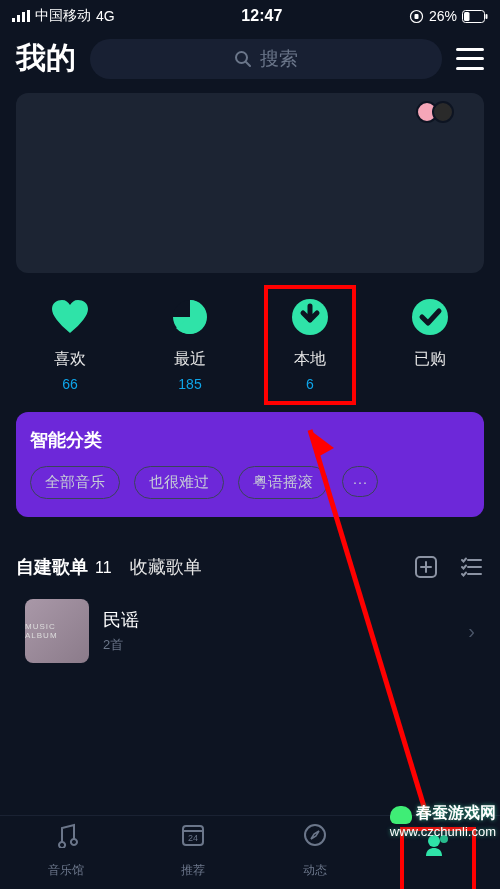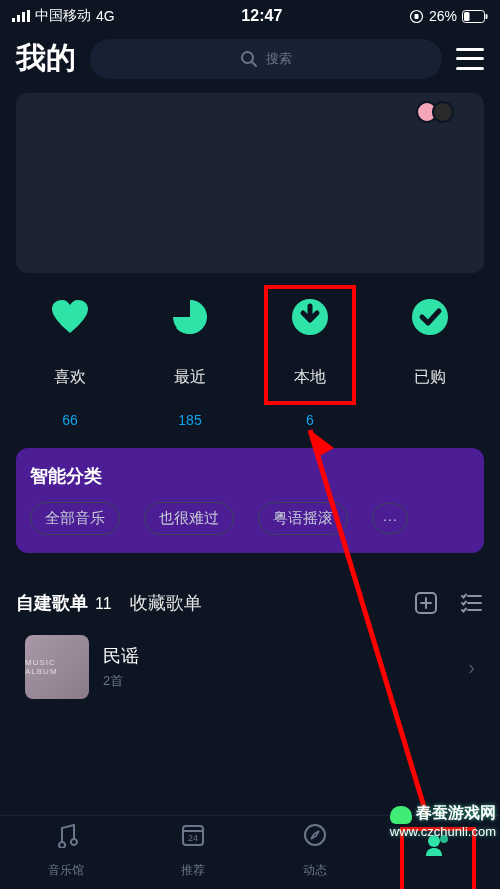--- a/index.html
+++ b/index.html
@@ -35,21 +35,21 @@
   .search-box {
     flex: 1;
     height: 40px;
     border-radius: 20px;
     background: #182033;
     display: flex;
     align-items: center;
     justify-content: center;
     gap: 8px;
     color: #6b768a;
-    font-size: 13px;
+    font-size: 19px;
   }
   .menu-btn { width: 28px; height: 22px; display:flex; flex-direction:column; justify-content:space-between; }
   .menu-btn span { height: 3px; background: #fff; border-radius: 2px; }
   
   .banner {
     margin: 0 16px;
     height: 180px;
     background: #1c2433;
     border-radius: 12px;
     position: relative;
@@ -62,44 +62,44 @@
   .shortcuts {
     display: flex;
     justify-content: space-around;
     padding: 22px 10px 10px 10px;
   }
   .shortcut {
     flex:1;
     display:flex;
     flex-direction:column;
     align-items:center;
-    gap:24px;
+    gap:6px;
     position:relative;
   }
   .shortcut .icon {
     width: 44px; height: 44px;
     display:flex; align-items:center; justify-content:center;
   }
   .shortcut .label { font-size: 16px; color:#e6e6e6; margin-top:4px; }
   .shortcut .count { font-size: 14px; color:#0ea5e9; }
   .highlight-box {
     position:absolute;
     border:4px solid #ff0000;
     top:-10px; left:50%; transform:translateX(-50%);
     width:92px; height:120px;
   }
   
   .smart {
     margin: 10px 16px;
-    background:#4c1d95;
+    background:#6d28d9;
     border-radius:12px;
     padding:16px 14px 18px 14px;
   }
   .smart-title { font-size:18px; font-weight:600; margin-bottom:14px; }
-  .chips { display:flex; gap:24px; align-items:center; flex-wrap:nowrap; }
+  .chips { display:flex; gap:14px; align-items:flex-start; flex-wrap:nowrap; }
   .chip {
     border:1px solid #3a4459;
     color:#c5cbd6;
     padding:6px 14px;
     border-radius:18px;
     font-size:15px;
     white-space:nowrap;
   }
   .chip.more { width:36px; padding:6px 0; text-align:center; }
   

